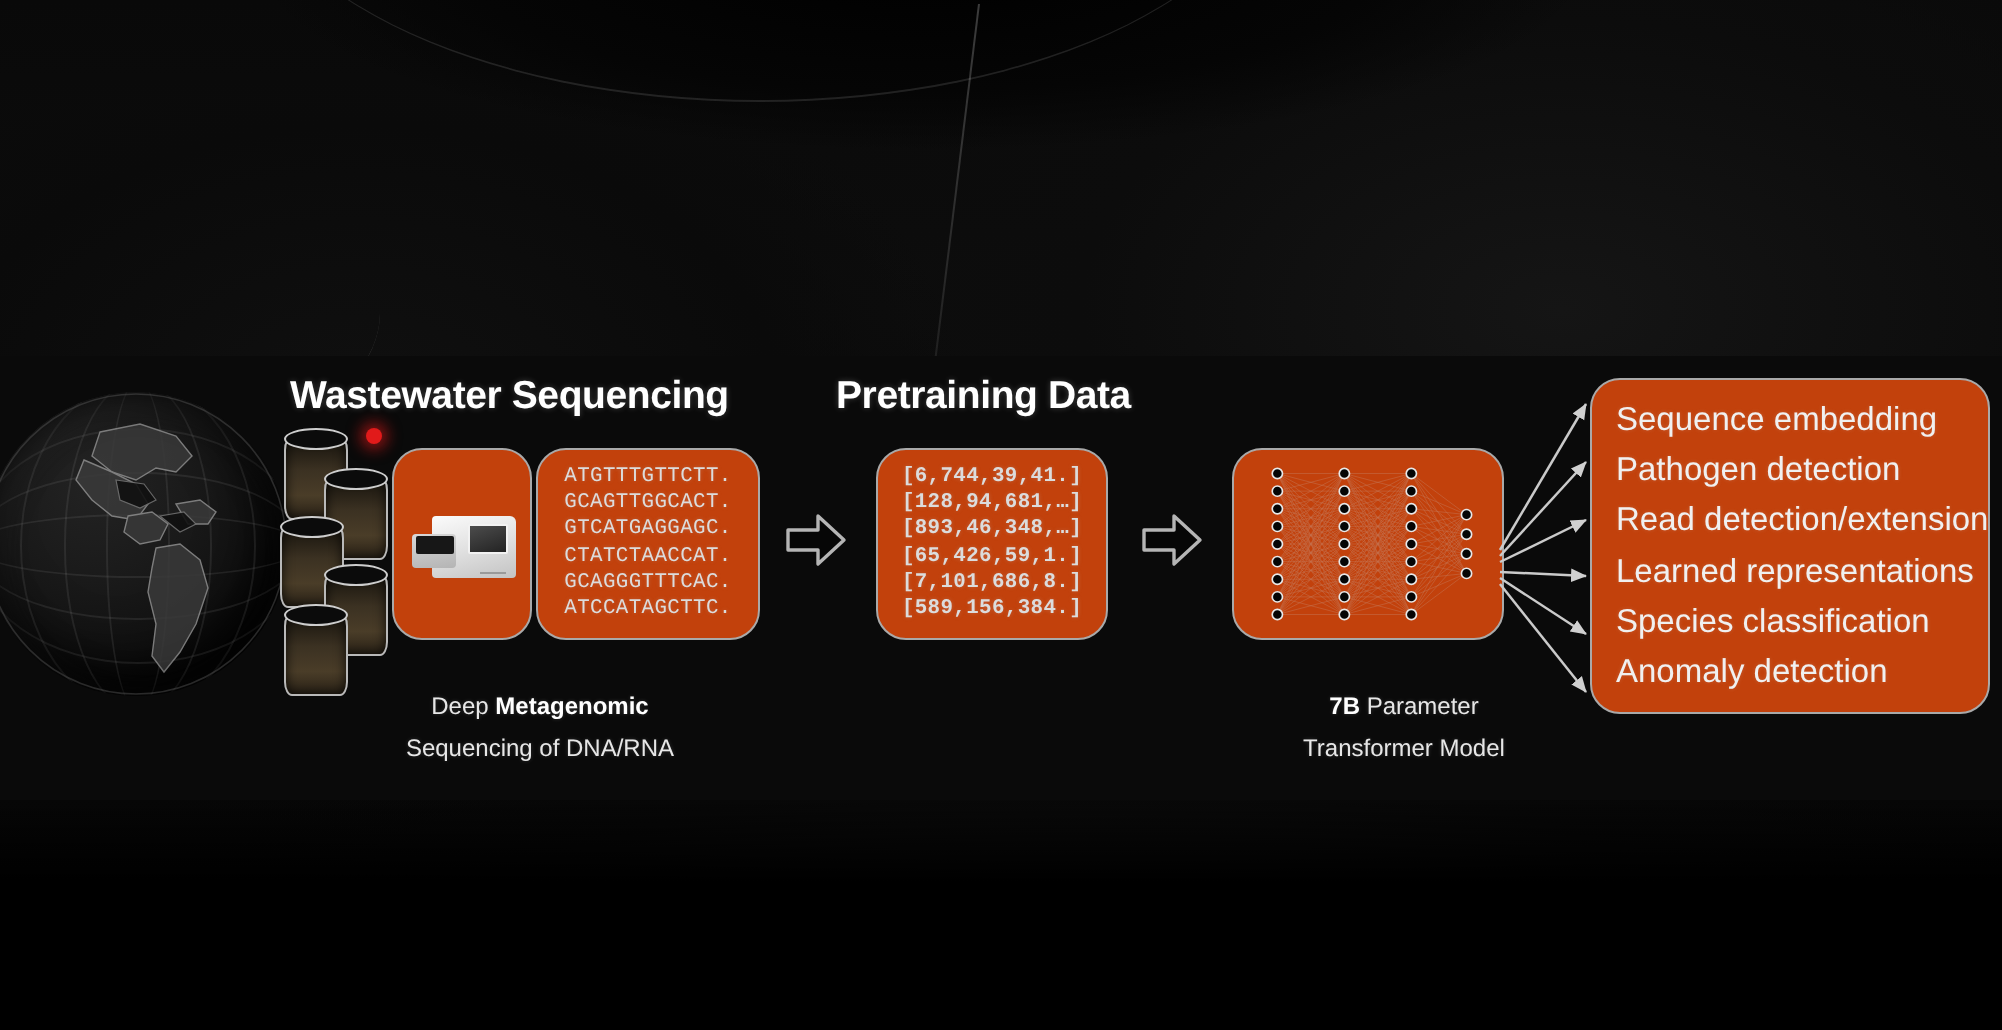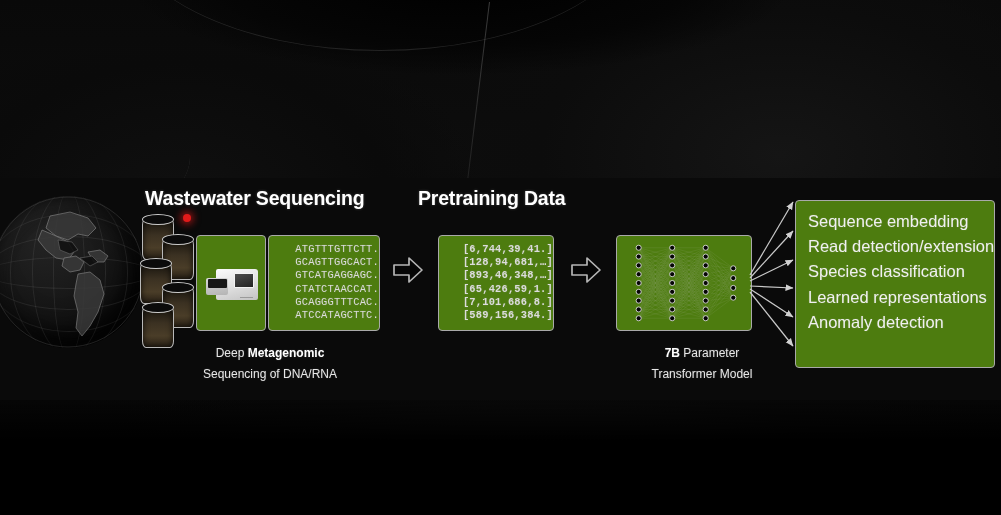--- a/index.html
+++ b/index.html
@@ -143,24 +143,23 @@
     width: 8px; height: 8px;
     border-radius: 50%;
     background: #e11a1a;
     box-shadow: 0 0 7px 3px rgba(225,26,26,0.55);
   }
 
   
   .card {
     position: absolute;
     border: 1.6px solid #a9a9a9;
-    border-radius: 4px;
-    background: #4d7c0f;
+    border-radius: 15px;
+    background: #c2410c;
     box-sizing: border-box;
-    margin-top: 11px;
   }
   #card-sequencer { left: 196px; top: 46px; width: 70px; height: 96px; }
   #card-dna { left: 268px; top: 46px; width: 112px; height: 96px; }
   #card-tokens { left: 438px; top: 46px; width: 116px; height: 96px; font-weight: bold; }
   #card-model { left: 616px; top: 46px; width: 136px; height: 96px; }
   #card-outputs { left: 795px; top: 11px; width: 200px; height: 168px; }
 
   
   #sequencer { position: absolute; left: 9px; top: 33px; width: 52px; height: 33px; }
   #sequencer .body {
@@ -200,21 +199,21 @@
     left: 0; right: 0; top: 50%;
     transform: translateY(-50%);
     color: #dcdcdc;
     font-family: "Liberation Mono", "DejaVu Sans Mono", monospace;
     font-size: 10.4px;
     line-height: 13.2px;
     text-align: center;
     letter-spacing: 0.2px;
     text-shadow: 0 0 2px rgba(200,200,200,0.25);
   }
-  .mono-block div { white-space: pre; text-align: right; }
+  .mono-block div { white-space: pre; }
 
   
   #nn { position: absolute; left: 0; top: 0; width: 100%; height: 100%; }
 
   
   .block-arrow { position: absolute; }
   #arrow-1 { left: 391px; top: 76px; }
   #arrow-2 { left: 569px; top: 76px; }
 
   
@@ -590,20 +589,21 @@
       <line x1="2" y1="103" x2="45" y2="82"></line>
       <line x1="2" y1="108" x2="45" y2="110"></line>
       <line x1="2" y1="111" x2="45" y2="139"></line>
       <line x1="2" y1="114" x2="45" y2="168"></line>
     </g>
   </svg>
 
   <div class="card" id="card-outputs">
     <div id="outputs-list">
       <div class="output-item">Sequence embedding</div>
+      <div class="output-item">Pathogen detection</div>
       <div class="output-item">Read detection/extension</div>
+      <div class="output-item">Learned representations</div>
       <div class="output-item">Species classification</div>
-      <div class="output-item">Learned representations</div>
       <div class="output-item">Anomaly detection</div>
     </div>
   </div>
 
 </div>
 
 </body></html>

